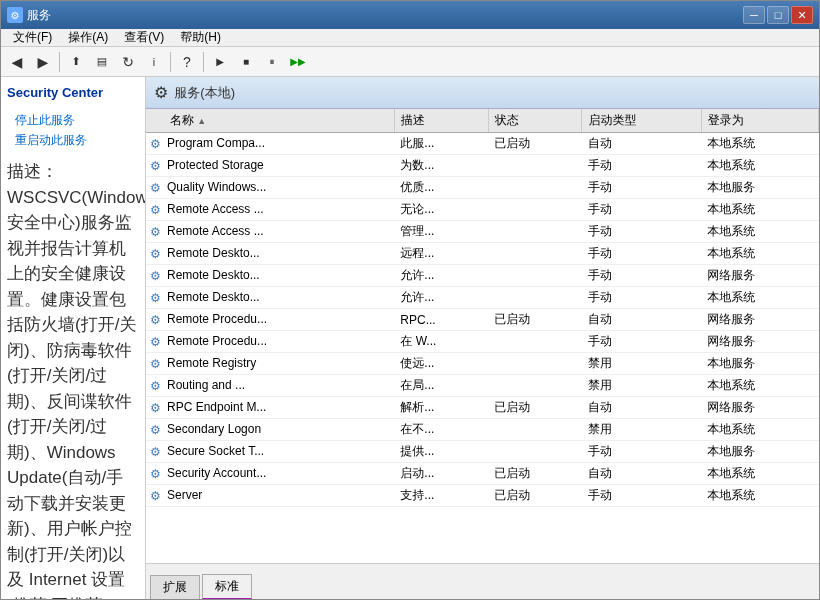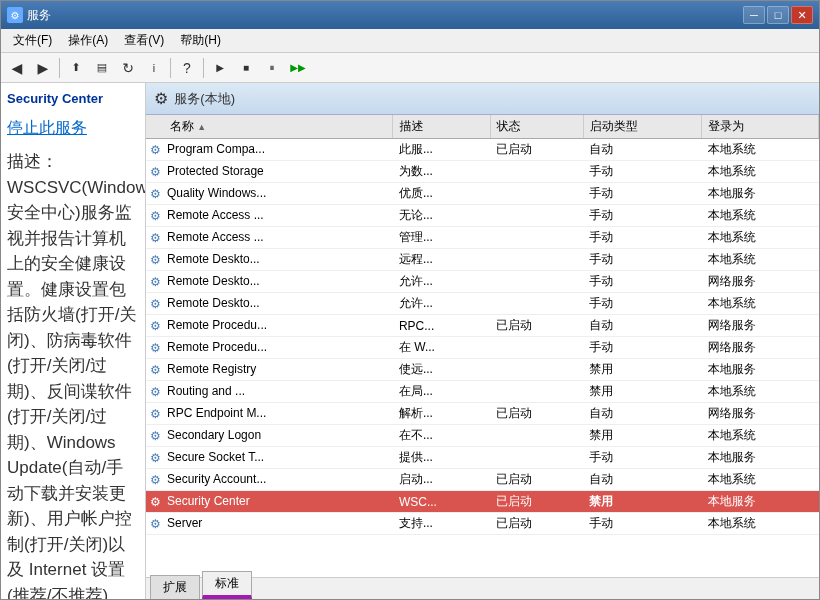--- a/index.html
+++ b/index.html
@@ -54,21 +54,21 @@
       border-radius: 2px;
       background: rgba(255,255,255,0.15);
       color: white;
       font-size: 11px;
       display: flex; align-items: center; justify-content: center;
       cursor: pointer;
     }
     .win-btn.close { background: #c0392b; }
     .menubar {
       background: #f0f0f0;
-      height: 24px;
+      height: 18px;
       display: flex;
       align-items: center;
       border-bottom: 1px solid #ccc;
       padding: 0 4px;
     }
     .menu-item {
       padding: 2px 8px;
       font-size: 12px;
       cursor: pointer;
     }
@@ -106,25 +106,24 @@
     }
     .left-panel-title {
       font-size: 13px;
       font-weight: bold;
       color: #003399;
       margin-bottom: 8px;
       padding-bottom: 4px;
     }
     .left-action {
       color: #0066cc;
-      text-decoration: underline;
       cursor: pointer;
       display: block;
-      margin: 3px 0;
-      font-size: 16px;
+      margin: 3px 8px;
+      font-size: 12px;
     }
     .left-desc {
       margin-top: 10px;
       font-size: 17px;
       color: #333;
       line-height: 1.5;
     }
     .right-panel {
       flex: 1;
       display: flex;
@@ -178,39 +177,39 @@
       white-space: nowrap;
       overflow: hidden;
       text-overflow: ellipsis;
     }
     tbody td:first-child {
       padding-left: 4px;
       max-width: 180px;
       margin-top: 32px;
     }
     .status-tabs {
-      height: 22px;
+      height: 36px;
       background: #f0f0f0;
       border-top: 1px solid #ccc;
       display: flex;
       align-items: flex-end;
       padding: 0 4px;
     }
     .tab {
       padding: 3px 12px;
       border: 1px solid #aaa;
       border-bottom: none;
       background: #e0e0e0;
       margin-right: 2px;
       font-size: 12px;
       cursor: pointer;
     }
     .tab.active {
       background: #f0f0f0;
-      border-bottom: 4px solid #a21caf;
+      border-bottom: 1px solid #a21caf;
     }
     .sort-arrow { font-size: 9px; color: #666; }
   </style>
 </head>
 <body>
 
 <div class="window">
 
   <div class="title-bar">
     <div class="title-bar-left">
@@ -246,20 +245,21 @@
     <div class="tb-btn" style="font-size:10px;">■</div>
     <div class="tb-btn" style="font-size:10px;">⏸</div>
     <div class="tb-btn" style="font-size:10px; color:#090;">▶▶</div>
   </div>
 
   <div class="content-area">
 
     <div class="left-panel">
       <div class="left-panel-title">Security Center</div>
       <a class="left-action">停止此服务</a>
+      <a class="left-action">重启动此服务</a>
       <div class="left-desc">
         <span>描述：</span>
         <br>
         <span>WSCSVC(Windows 安全中心)服务监视并报告计算机上的安全健康设置。健康设置包括防火墙(打开/关闭)、防病毒软件(打开/关闭/过期)、反间谍软件(打开/关闭/过期)、Windows Update(自动/手动下载并安装更新)、用户帐户控制(打开/关闭)以及 Internet 设置(推荐/不推荐)。该服务为独立软件供应商提供 COM API 以便向安全中心服务注册并记录其产品的状态。操作中心(AC) UI 使用该服务在 AC 控制面板中提供 systray 警报和安全健康状况的图形视图。网络访问保护(NAP)使用该服务向...</span>
       </div>
     </div>
 
     <div class="right-panel">
 
       <div class="panel-header">
@@ -384,27 +384,20 @@
                 <td>手动</td>
                 <td>本地服务</td>
               </tr>
               <tr>
                 <td><span style="display: inline-block; width: 14px; height: 14px; margin-right: 3px; vertical-align: middle; font-size: 12px; color: rgb(74, 125, 181);">⚙</span><span>Security Account...</span></td>
                 <td>启动...</td>
                 <td>已启动</td>
                 <td>自动</td>
                 <td>本地系统</td>
               </tr>
-              <tr class="selected">
-                <td><span style="display: inline-block; width: 14px; height: 14px; margin-right: 3px; vertical-align: middle; font-size: 12px; color: white;">⚙</span><span>Security Center</span></td>
-                <td>WSC...</td>
-                <td>已启动</td>
-                <td style="font-weight: bold;">禁用</td>
-                <td>本地服务</td>
-              </tr>
               <tr>
                 <td><span style="display: inline-block; width: 14px; height: 14px; margin-right: 3px; vertical-align: middle; font-size: 12px; color: rgb(74, 125, 181);">⚙</span><span>Server</span></td>
                 <td>支持...</td>
                 <td>已启动</td>
                 <td>手动</td>
                 <td>本地系统</td>
               </tr>
             </tbody>
         </table>
       </div>

